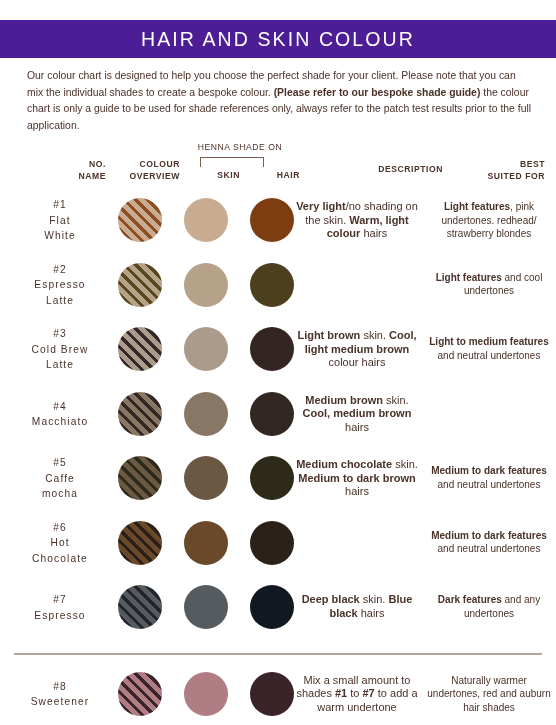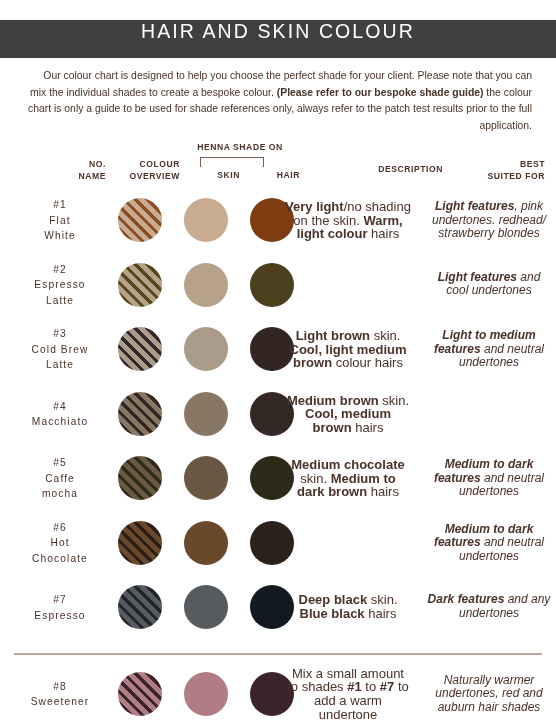--- a/index.html
+++ b/index.html
@@ -16,42 +16,43 @@
     position: relative;
   }
 
   
   .title-bar {
     position: absolute;
     left: 0;
     top: 20px;
     width: 556px;
     height: 38px;
-    background: #404040;
+    background: #4c1d95;
     display: flex;
+    align-items: center;
     justify-content: center;
   }
   .title-bar .title-text {
     color: #ffffff;
     font-size: 19.5px;
     letter-spacing: 2.1px;
     font-weight: 400;
     white-space: nowrap;
   }
 
   
   .intro {
     position: absolute;
     left: 27px;
     top: 68px;
     width: 505px;
     font-size: 10.4px;
     line-height: 16.6px;
     color: #4a3228;
-    text-align: right;
+    text-align: left;
   }
   .intro b { font-weight: bold; }
 
   
   .chart {
     position: absolute;
     left: 0;
     top: 140px;
     width: 556px;
   }
@@ -78,21 +79,21 @@
   .th-desc    { left: 323px; top: 24px; width: 120px; }
   .th-best    { left: 425px; top: 19px; width: 120px; }
 
   .henna-label {
     position: absolute;
     left: 180px;
     top: 2px;
     width: 120px;
     text-align: center;
     font-size: 8.6px;
-    font-weight: bold;
+    font-weight: normal;
     letter-spacing: 0.55px;
     color: #4a3228;
     text-transform: uppercase;
   }
   
   .bracket {
     position: absolute;
     left: 200px;
     top: 17px;
     width: 62px;
@@ -115,37 +116,36 @@
     left: 14px;
     width: 92px;
     top: 50%;
     transform: translateY(-50%);
     font-size: 10.2px;
     line-height: 15.5px;
     letter-spacing: 1.1px;
     color: #4a3228;
   }
   .c-desc {
-    left: 285px;
+    left: 294px;
     width: 126px;
     top: 50%;
     transform: translateY(-50%);
-    font-size: 13px;
+    font-size: 11px;
     line-height: 13.6px;
     color: #4a3228;
   }
   .c-best {
     left: 427px;
     width: 124px;
     top: 50%;
     transform: translateY(-50%);
-    font-size: 12px;
+    font-size: 10px;
     line-height: 13.6px;
     color: #4a3228;
-    font-style: italic;
   }
   .c-desc b, .c-best b { font-weight: bold; }
 
   .swatch {
     position: absolute;
     width: 44px;
     height: 44px;
     border-radius: 50%;
     top: 50%;
     transform: translateY(-50%);

